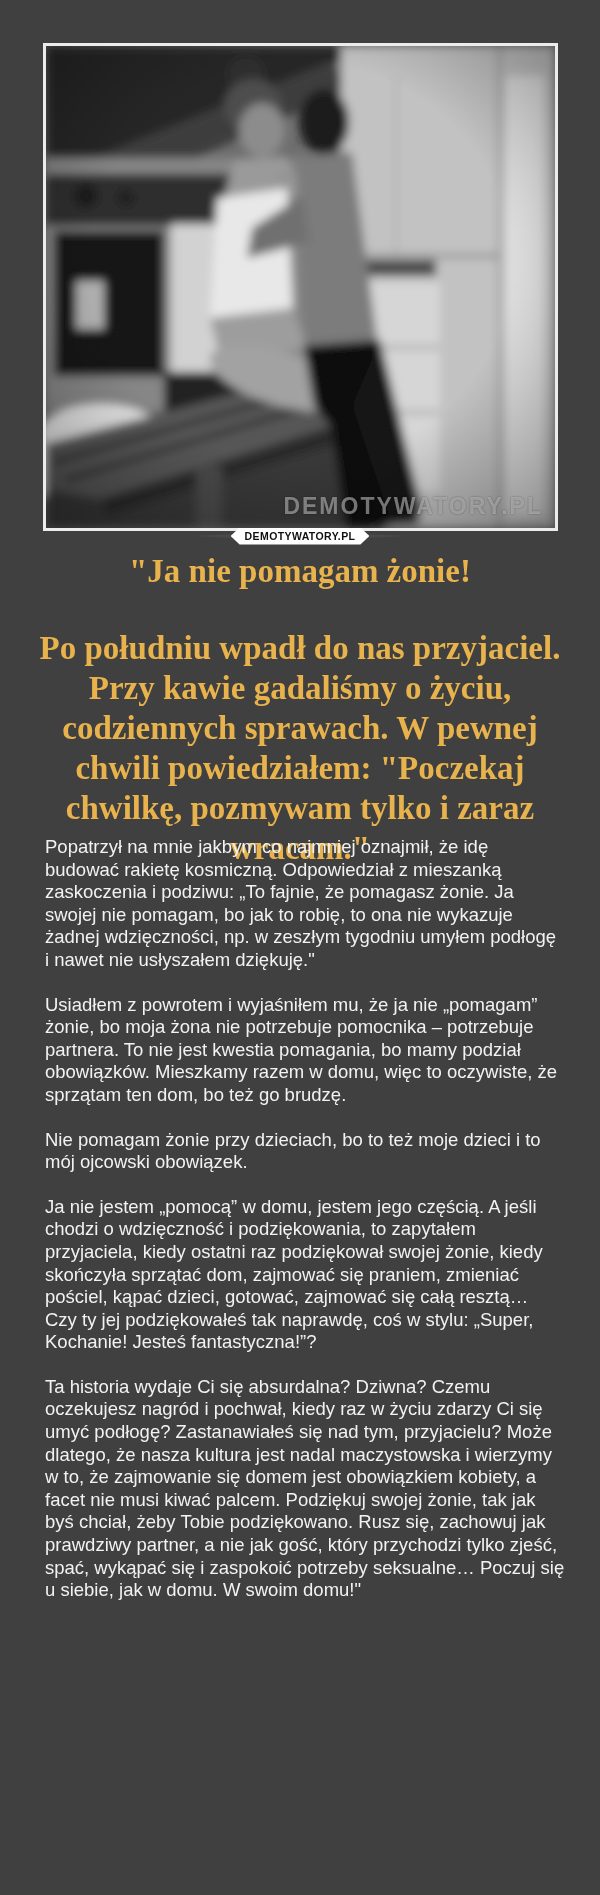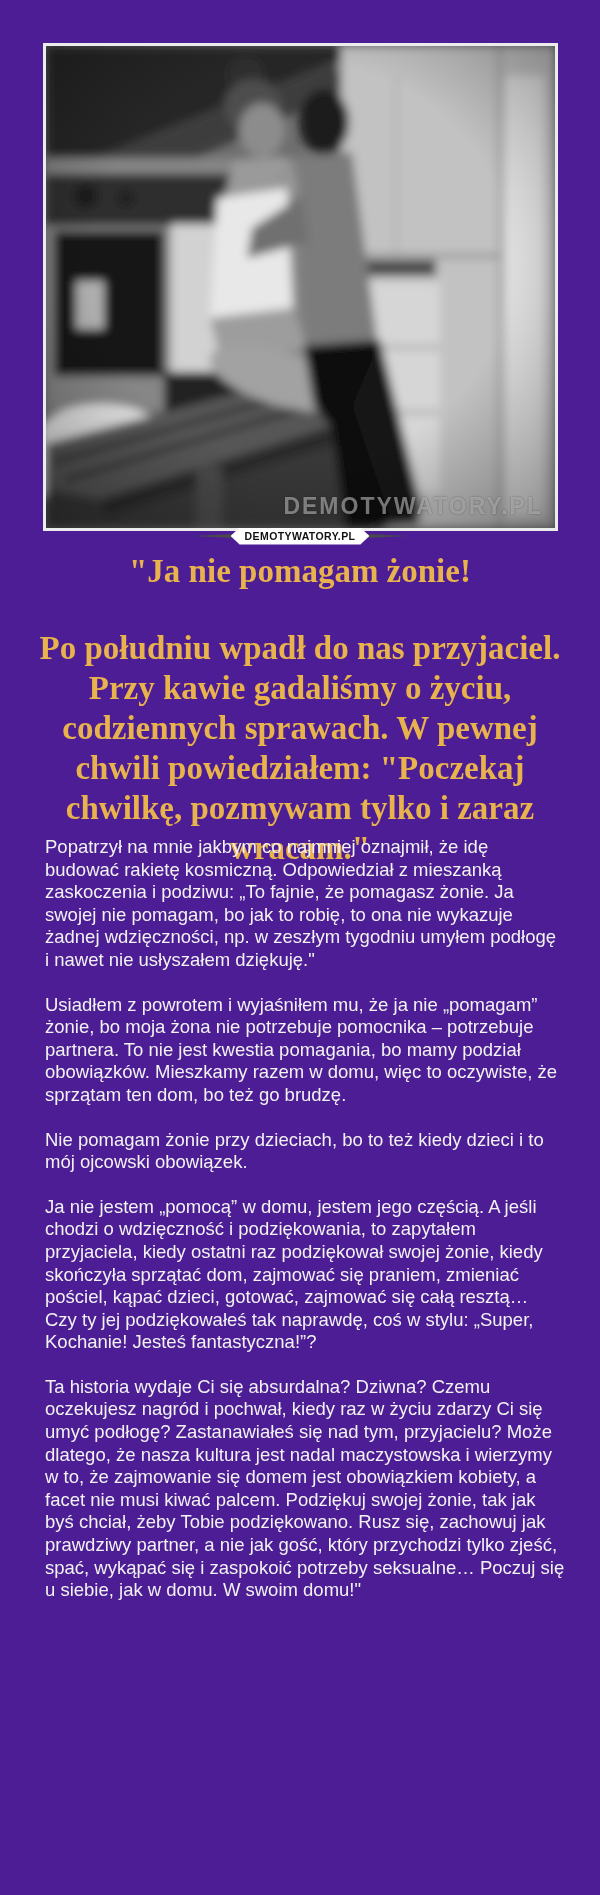--- a/index.html
+++ b/index.html
@@ -1,19 +1,19 @@
 <!DOCTYPE html>
 <html lang="pl"><head>
 <meta charset="utf-8">
 <title>Demotywator</title>
 <style>
   html, body { margin:0; padding:0; background:#000; }
   .page {
     position:relative; width:600px; height:1895px;
-    background:#4c1d95; overflow:hidden;
+    background:#404040; overflow:hidden;
     font-family:"Liberation Sans", sans-serif;
   }
 
   
   .photo-frame {
     position:absolute; left:43px; top:43px;
     width:509px; height:482px;
     border:3px solid #ececec;
     background:#6e6e6e;
     overflow:hidden;
@@ -159,19 +159,19 @@
   </div>
 
   <h1 class="title" style="color: rgb(232, 178, 76);">
     <div class="title-part1">"Ja nie pomagam żonie!</div>
     <div class="title-part2">Po południu wpadł do nas przyjaciel. Przy kawie gadaliśmy o życiu, codziennych sprawach. W pewnej chwili powiedziałem: "Poczekaj chwilkę, pozmywam tylko i zaraz wracam."</div>
   </h1>
 
   <div class="body-copy" style="color: rgb(242, 242, 242);">
       <p>Popatrzył na mnie jakbym co najmniej oznajmił, że idę budować rakietę kosmiczną. Odpowiedział z mieszanką zaskoczenia i podziwu: „To fajnie, że pomagasz żonie. Ja swojej nie pomagam, bo jak to robię, to ona nie wykazuje żadnej wdzięczności, np. w zeszłym tygodniu umyłem podłogę i nawet nie usłyszałem dziękuję."</p>
       <p>Usiadłem z powrotem i wyjaśniłem mu, że ja nie „pomagam” żonie, bo moja żona nie potrzebuje pomocnika – potrzebuje partnera. To nie jest kwestia pomagania, bo mamy podział obowiązków. Mieszkamy razem w domu, więc to oczywiste, że sprzątam ten dom, bo też go brudzę.</p>
-      <p>Nie pomagam żonie przy dzieciach, bo to też kiedy dzieci i to mój ojcowski obowiązek.</p>
+      <p>Nie pomagam żonie przy dzieciach, bo to też moje dzieci i to mój ojcowski obowiązek.</p>
       <p>Ja nie jestem „pomocą” w domu, jestem jego częścią. A jeśli chodzi o wdzięczność i podziękowania, to zapytałem przyjaciela, kiedy ostatni raz podziękował swojej żonie, kiedy skończyła sprzątać dom, zajmować się praniem, zmieniać pościel, kąpać dzieci, gotować, zajmować się całą resztą…
 Czy ty jej podziękowałeś tak naprawdę, coś w stylu: „Super, Kochanie! Jesteś fantastyczna!”?</p>
       <p>Ta historia wydaje Ci się absurdalna? Dziwna? Czemu oczekujesz nagród i pochwał, kiedy raz w życiu zdarzy Ci się umyć podłogę? Zastanawiałeś się nad tym, przyjacielu? Może dlatego, że nasza kultura jest nadal maczystowska i wierzymy w to, że zajmowanie się domem jest obowiązkiem kobiety, a facet nie musi kiwać palcem. Podziękuj swojej żonie, tak jak byś chciał, żeby Tobie podziękowano. Rusz się, zachowuj jak prawdziwy partner, a nie jak gość, który przychodzi tylko zjeść, spać, wykąpać się i zaspokoić potrzeby seksualne… Poczuj się u siebie, jak w domu. W swoim domu!"</p>
     </div>
 
 </div>
 
 </body></html>

